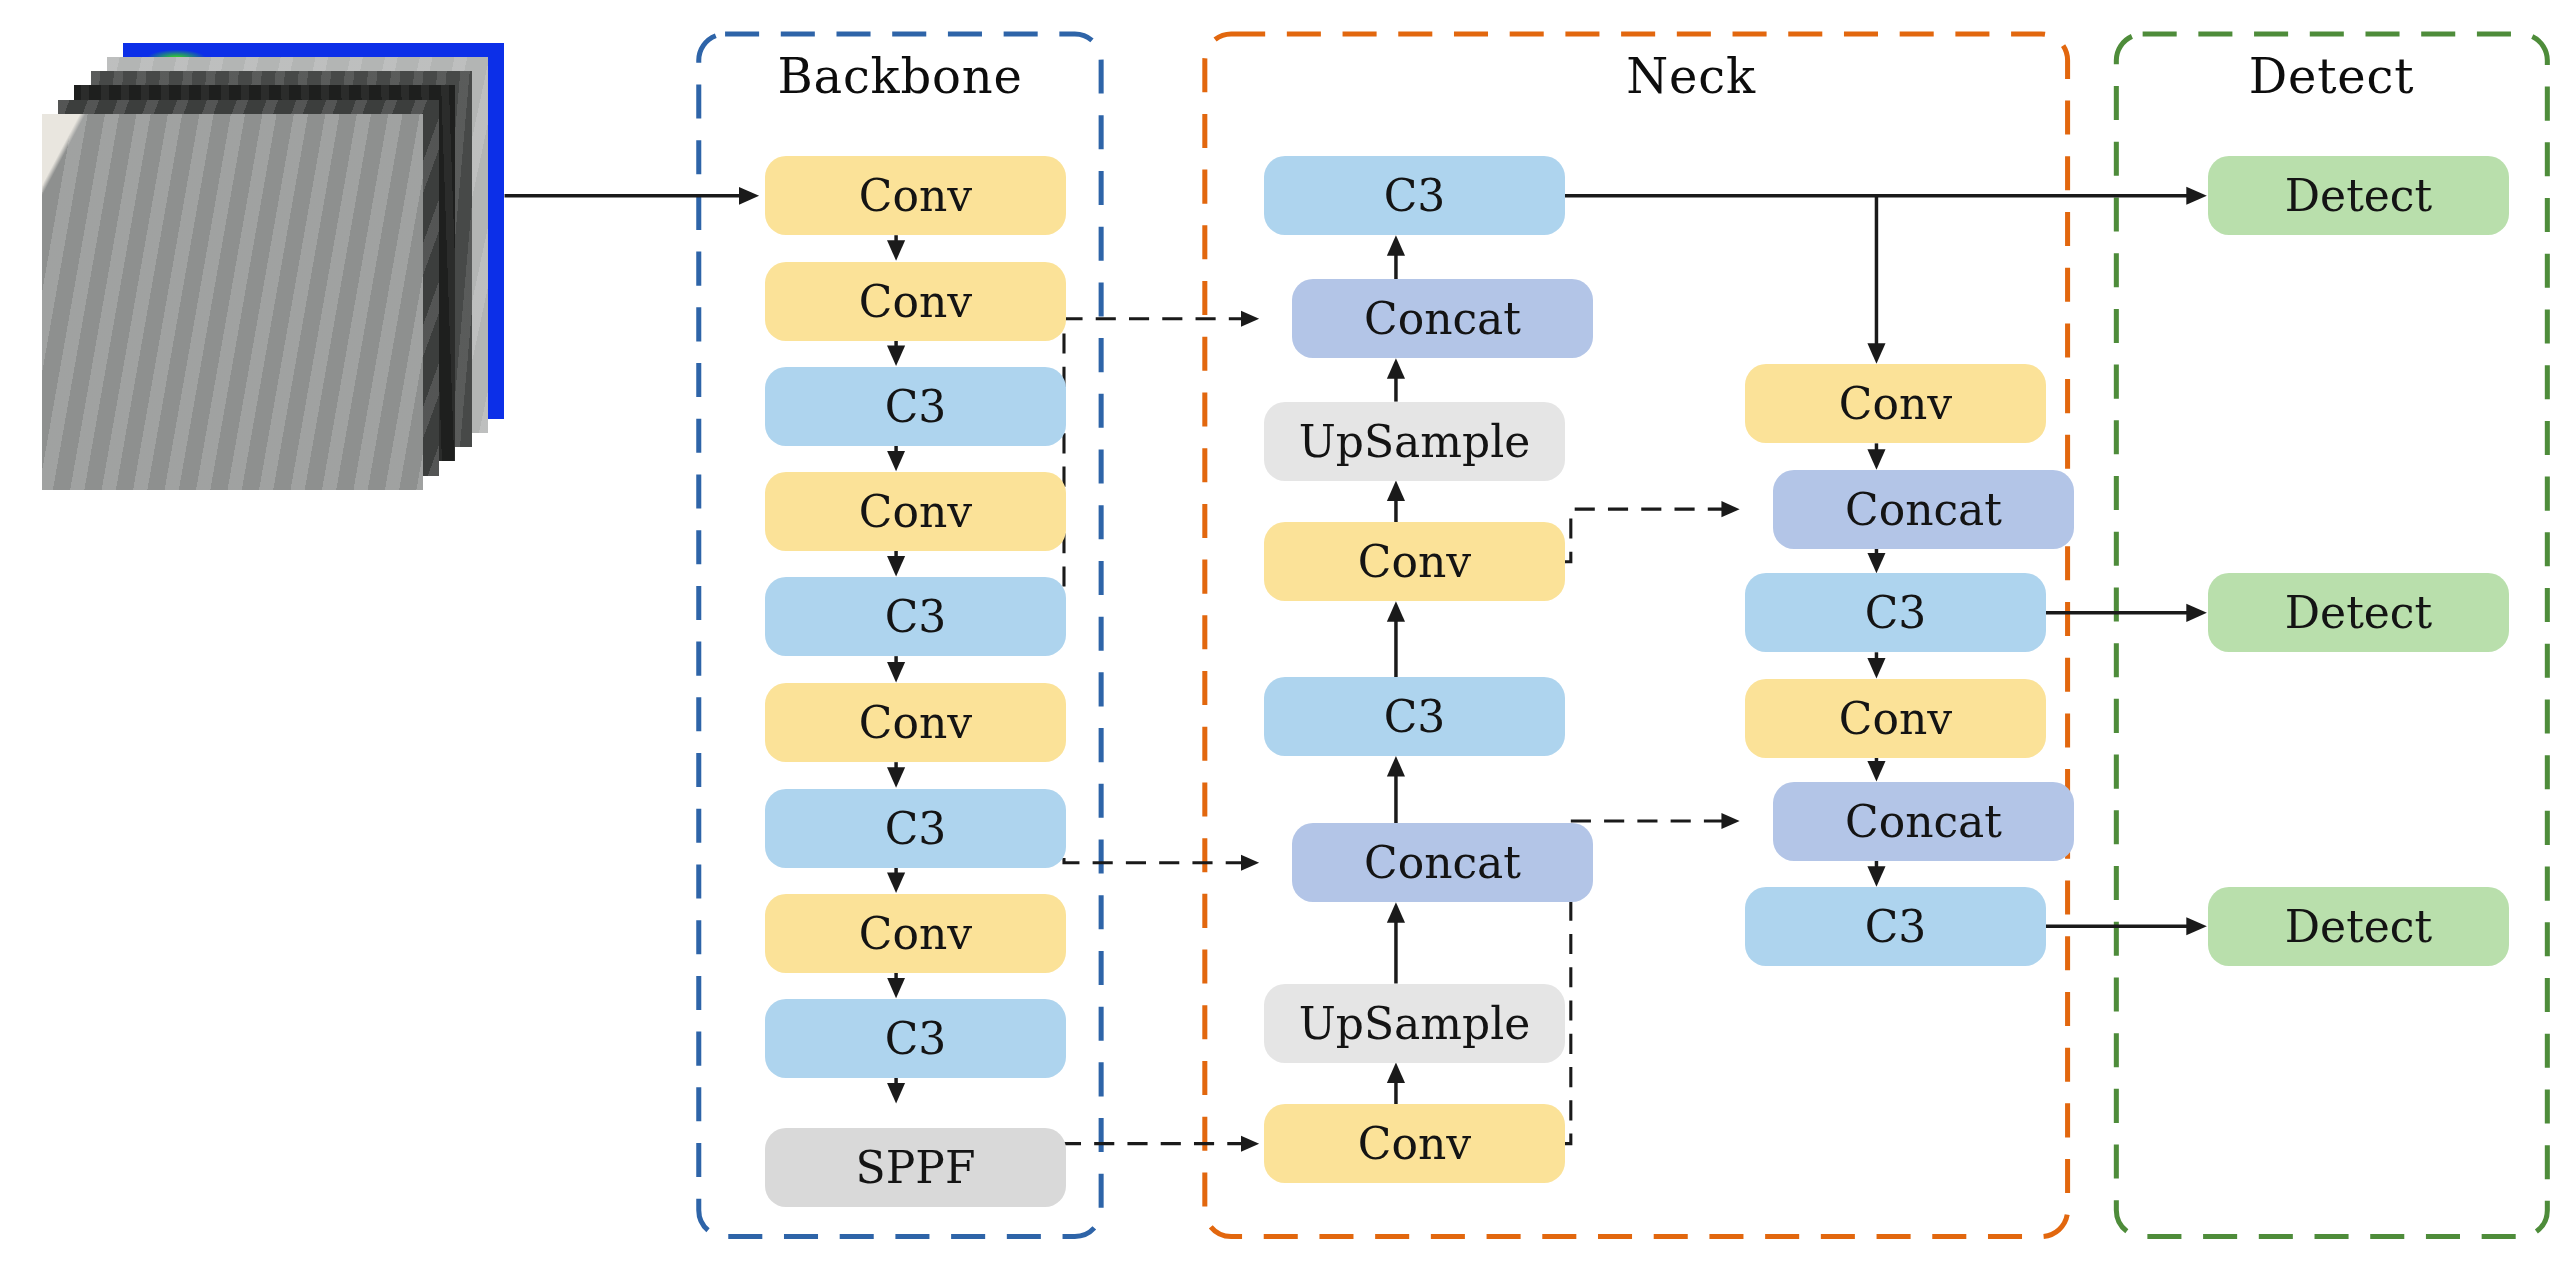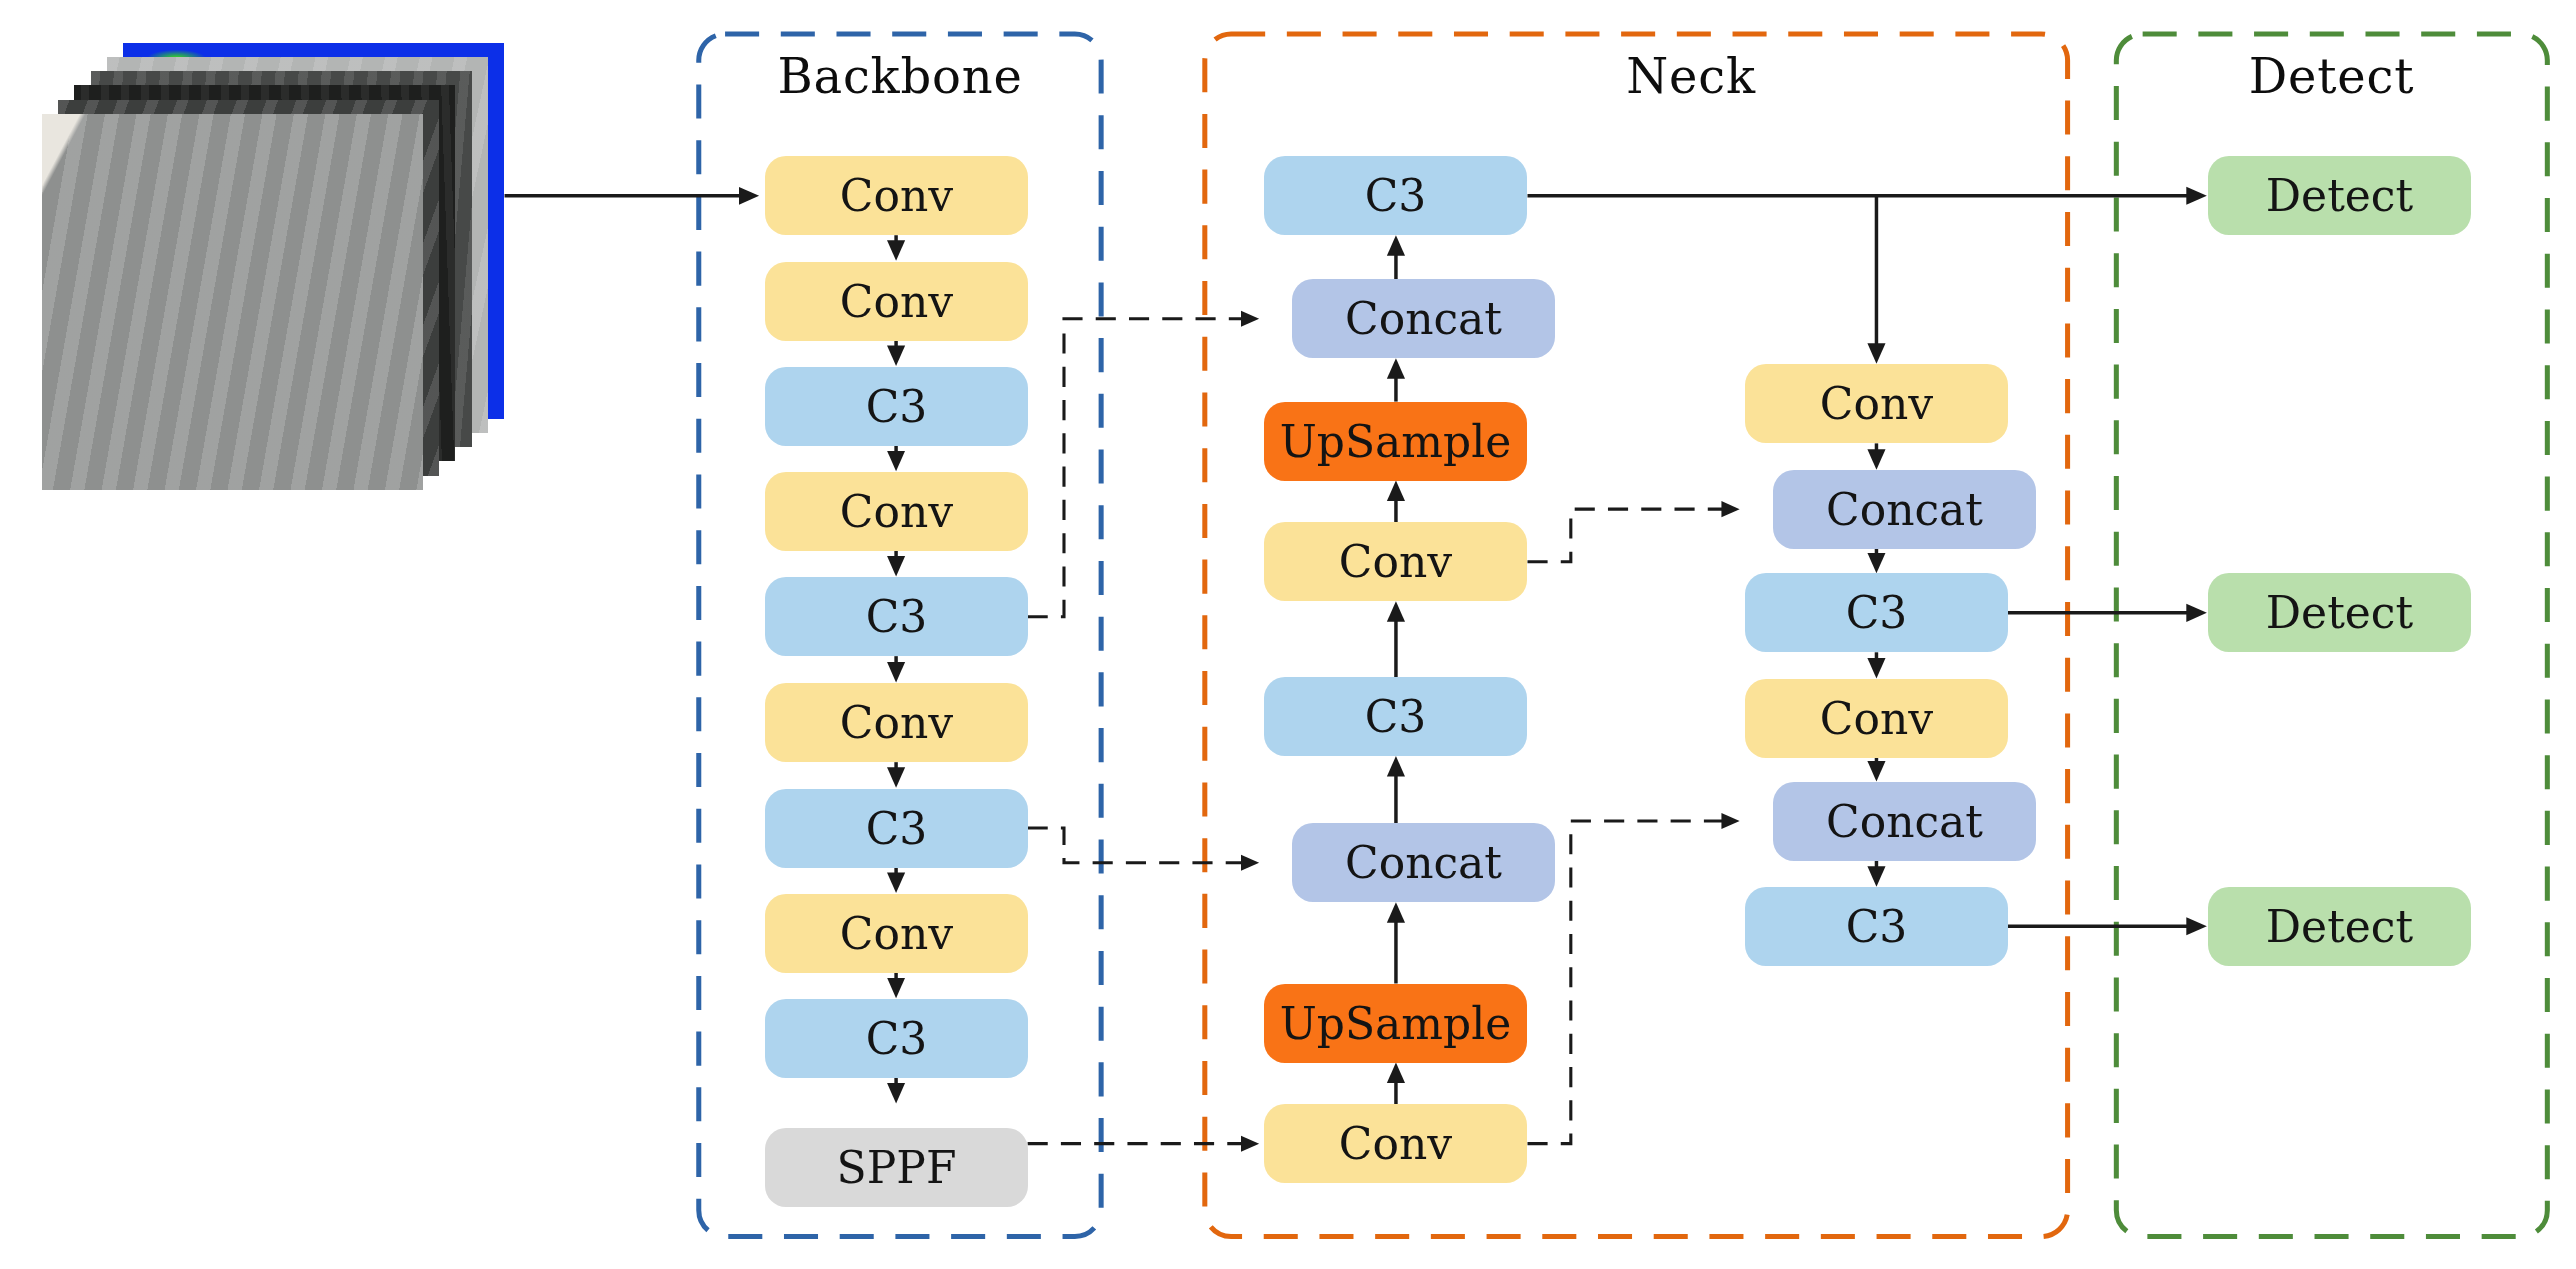--- a/index.html
+++ b/index.html
@@ -13,28 +13,28 @@
   
   #wires{position:absolute;left:0;top:0;width:2576px;height:1269px;}
   
   .sec-title{
     position:absolute;
     font-weight:normal;font-size:48px;color:#0d0d0d;
     text-align:center;letter-spacing:0.8px;
   }
   
   .node{
-    position:absolute;width:263px;height:79px;border-radius:21px;
+    position:absolute;width:301px;height:79px;border-radius:21px;
     display:flex;align-items:center;justify-content:center;
     font-size:44px;color:#141414;line-height:1;
   }
   .node.conv    {background:#fbe298;}
   .node.c3      {background:#aed4ee;text-align:center;}
   .node.concat  {background:#b3c5e7;margin-left:28px;}
-  .node.upsample{background:#f97316;}
+  .node.upsample{background:#e5e5e5;}
   .node.sppf    {background:#d9d9d9;}
   .node.detect  {background:#b9dfac;}
   
   .stack-layer{position:absolute;width:381px;height:376px;}
   .lay-ndvi{
     background:
       radial-gradient(closest-side at 14% 4%, #3be311, rgba(0,0,0,0) 55%),
       radial-gradient(closest-side at 52% 0%, #45e716, rgba(0,0,0,0) 42%),
       radial-gradient(closest-side at 100% 46%, #35d81a, rgba(0,0,0,0) 46%),
       radial-gradient(closest-side at 92% 94%, #35d81a, rgba(0,0,0,0) 38%),

